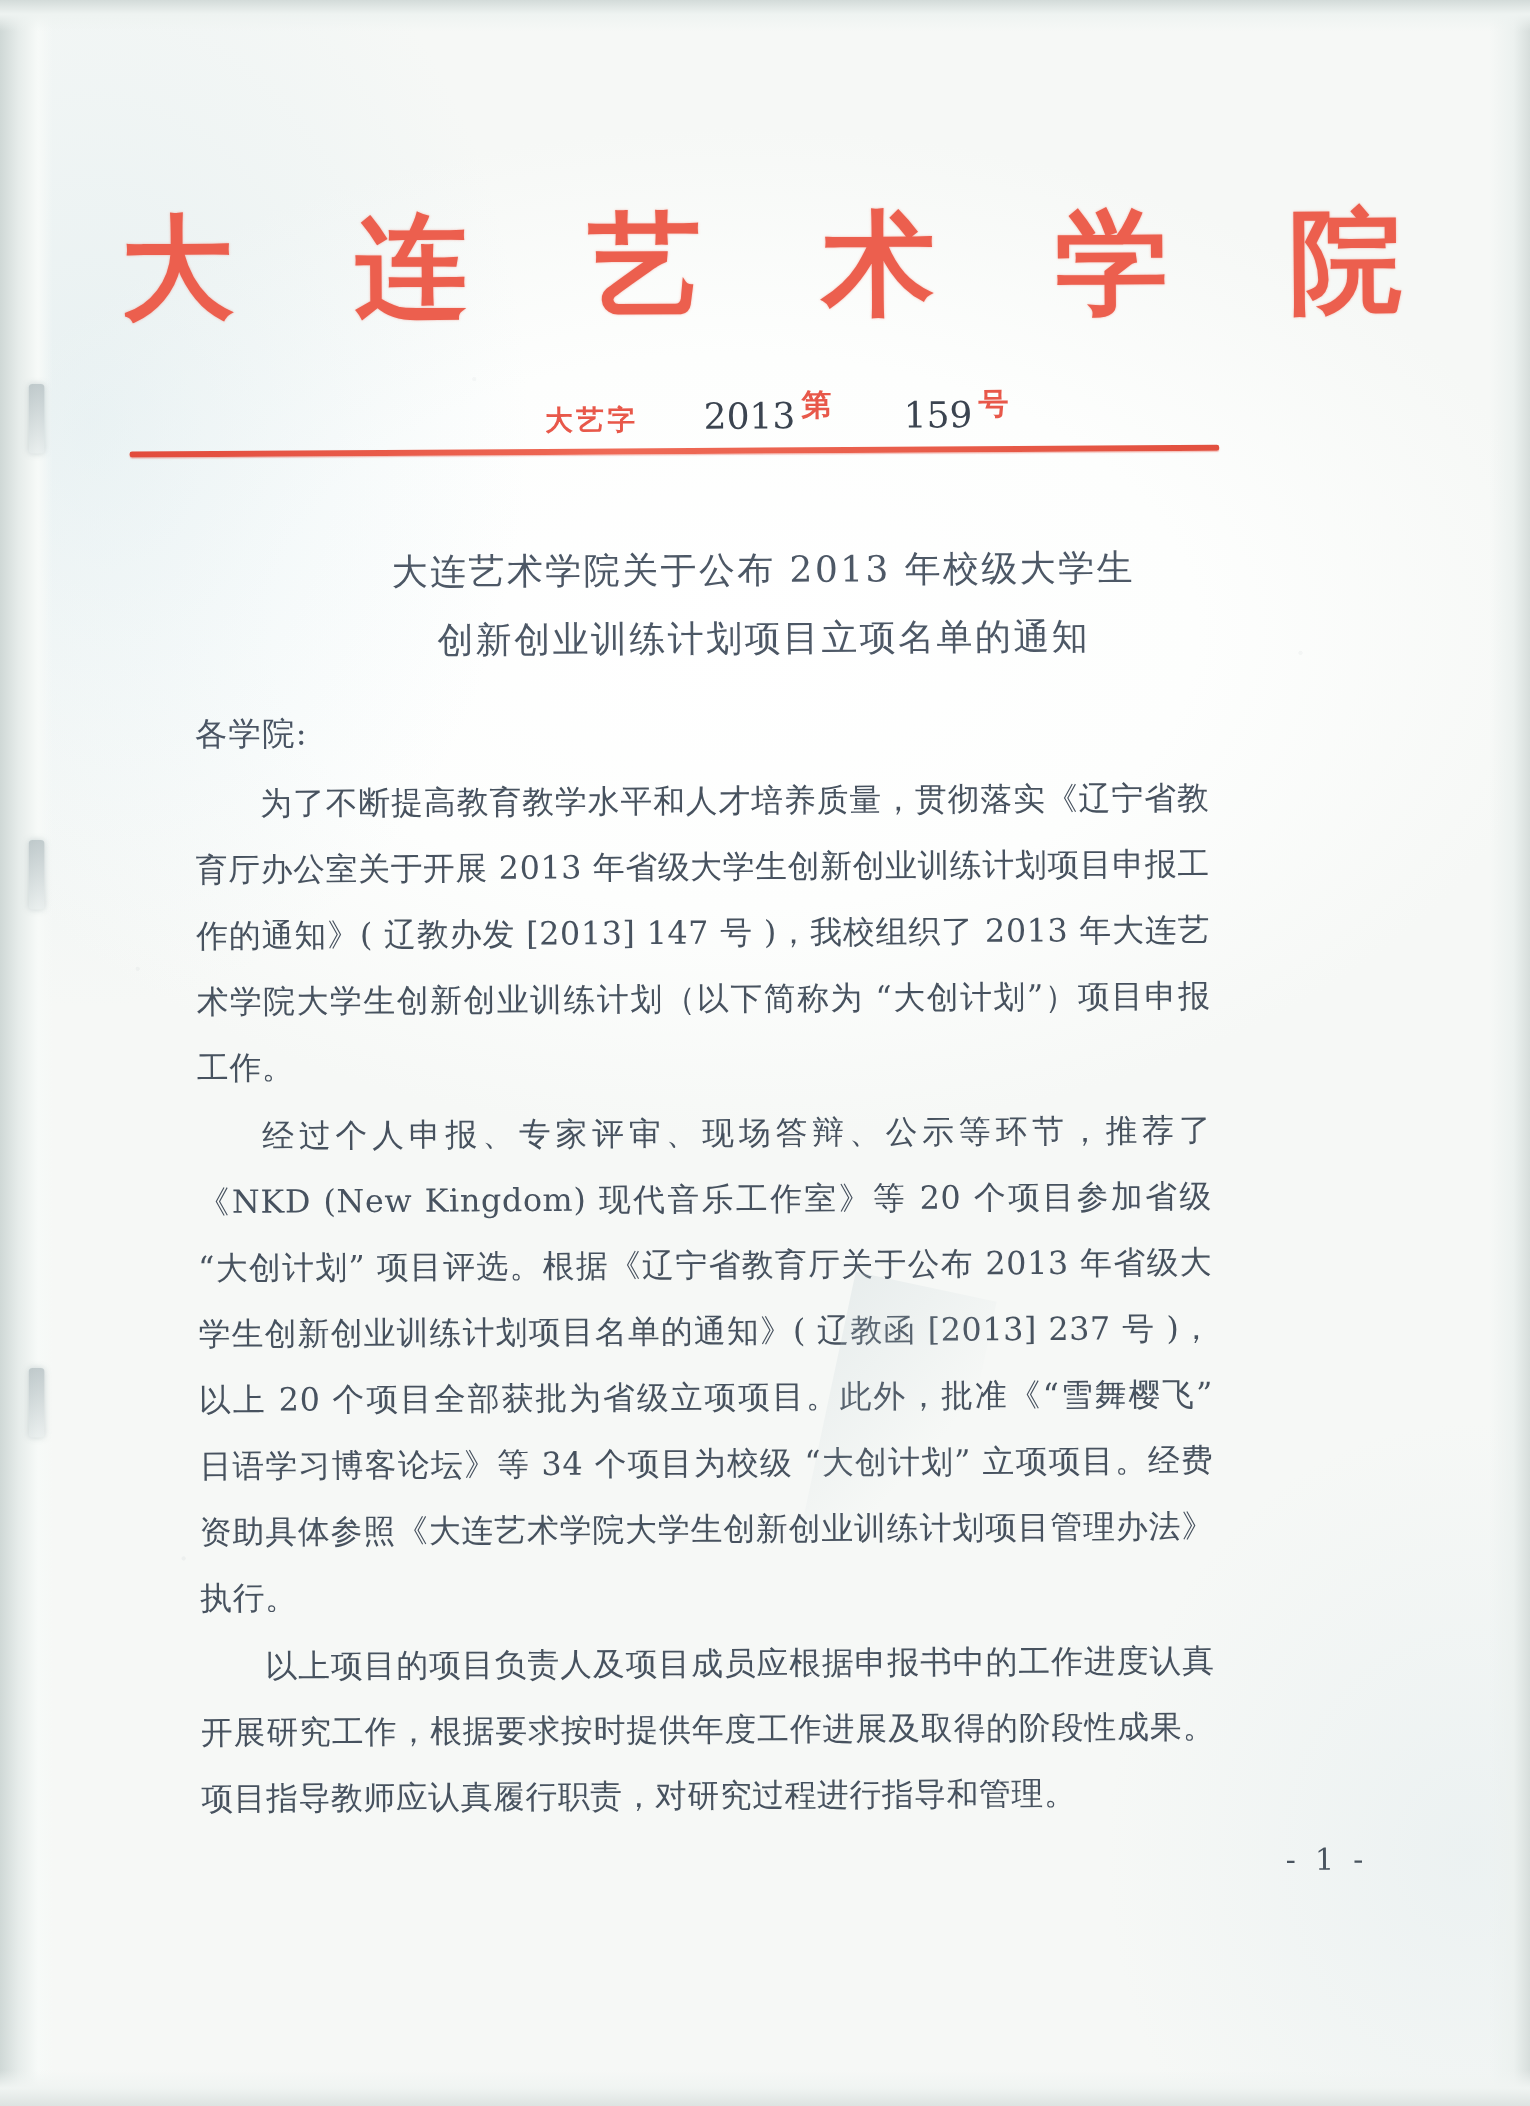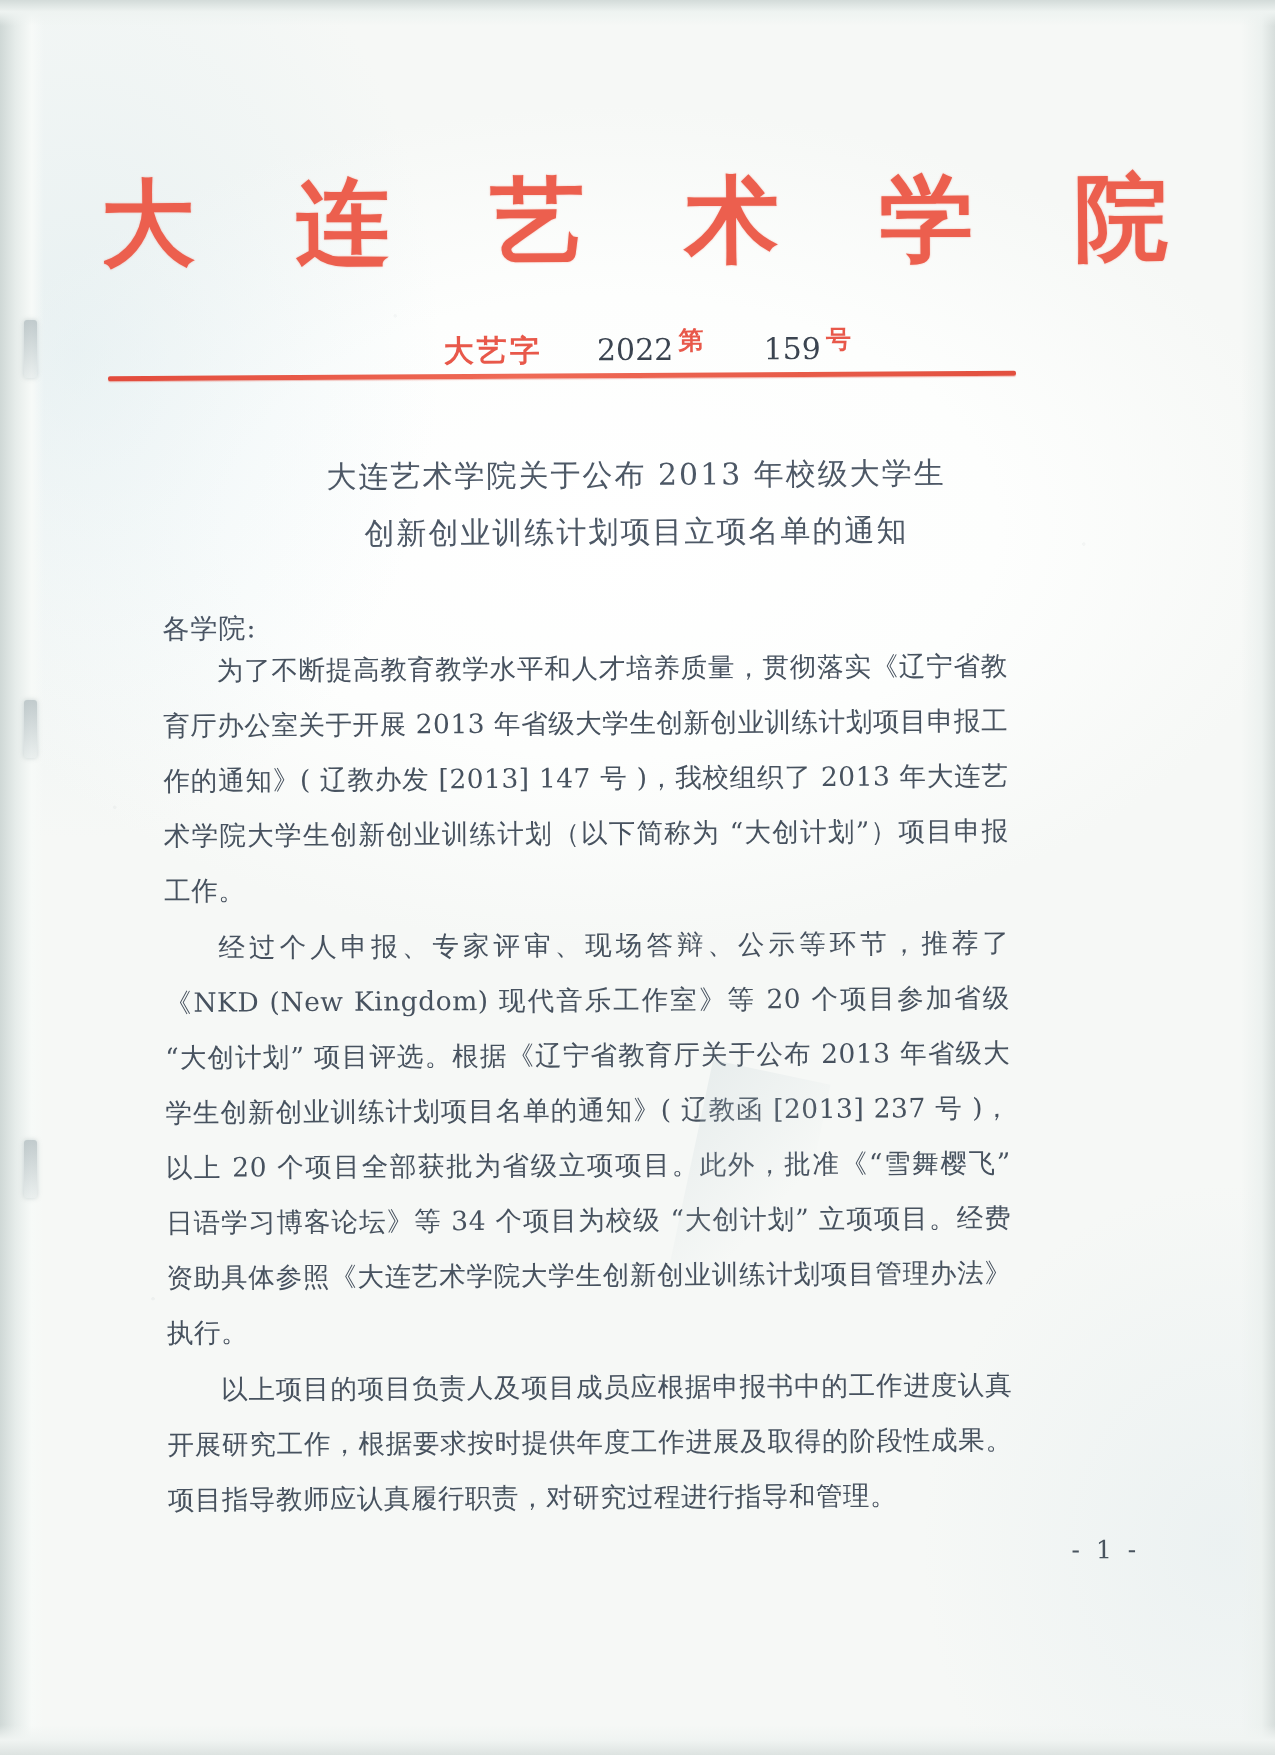--- a/index.html
+++ b/index.html
@@ -39,34 +39,34 @@
     position:absolute;left:0;top:158px;width:1275px;text-align:center;
     color:#ec5f4e;
     font-family:"DejaVu Serif","Liberation Serif",serif;
     font-size:94px;font-weight:700;letter-spacing:34px;
     text-indent:34px;
     text-shadow:0 0 2px rgba(236,95,78,.45);
     white-space:nowrap;
   }
   .docnum{position:absolute;left:0;top:330px;width:1275px;text-align:center;white-space:nowrap;}
   .docnum span{vertical-align:baseline;}
-  .dn-red{color:#e8584a;font-size:30px;font-weight:700;letter-spacing:3px;margin-left:24px;}
+  .dn-red{color:#e8584a;font-size:23px;font-weight:700;letter-spacing:3px;margin-left:24px;}
   .dn-black{color:#3b4450;font-size:30px;font-family:"DejaVu Serif","Liberation Serif",serif;}
   .dn-sup{color:#e8584a;font-size:25px;font-weight:700;position:relative;top:-11px;}
   .gap-a{display:inline-block;width:44px;}
   .gap-b{display:inline-block;width:50px;}
   .redrule{position:absolute;left:110px;top:373px;width:908px;height:5px;
     background:linear-gradient(90deg,#e24b3c,#ef6a56 45%,#e2503f);border-radius:2px;
     box-shadow:0 1px 1px rgba(226,75,60,.35);}
   .title{position:absolute;left:0;width:1275px;text-align:center;
     color:#4d5866;font-size:30px;letter-spacing:2px;white-space:nowrap;
     font-family:"DejaVu Serif","Liberation Serif",serif;}
   #title1{top:455px;}
   #title2{top:512px;}
-  .salutation{position:absolute;left:163px;top:608px;color:#4a5564;font-size:27px;letter-spacing:1px;}
+  .salutation{position:absolute;left:163px;top:591px;color:#4a5564;font-size:27px;letter-spacing:1px;}
   #body{position:absolute;left:163px;top:640px;width:845px;}
   #body p{
     margin:0 0 2px 0;
     color:#47525f;
     font-size:26.5px;
     line-height:55px;
     text-align:justify;
     text-justify:inter-character;
     text-indent:54px;
     letter-spacing:.5px;
@@ -99,21 +99,21 @@
 <div class="staple" style="top:700px"></div>
 <div class="staple" style="top:1140px"></div>
 
 <div id="sheet">
 
   <div class="masthead">大 连 艺 术 学 院</div>
 
   <div class="docnum">
     <span class="dn-red">大艺字</span>
     <span class="gap-a"></span>
-    <span class="dn-black">2022</span>
+    <span class="dn-black">2013</span>
     <span class="dn-sup">第</span>
     <span class="gap-b"></span>
     <span class="dn-black">159</span>
     <span class="dn-sup">号</span>
   </div>
 
   <div class="redrule"></div>
 
   <div class="title" id="title1">大连艺术学院关于公布 2013 年校级大学生</div>
   <div class="title" id="title2">创新创业训练计划项目立项名单的通知</div>

